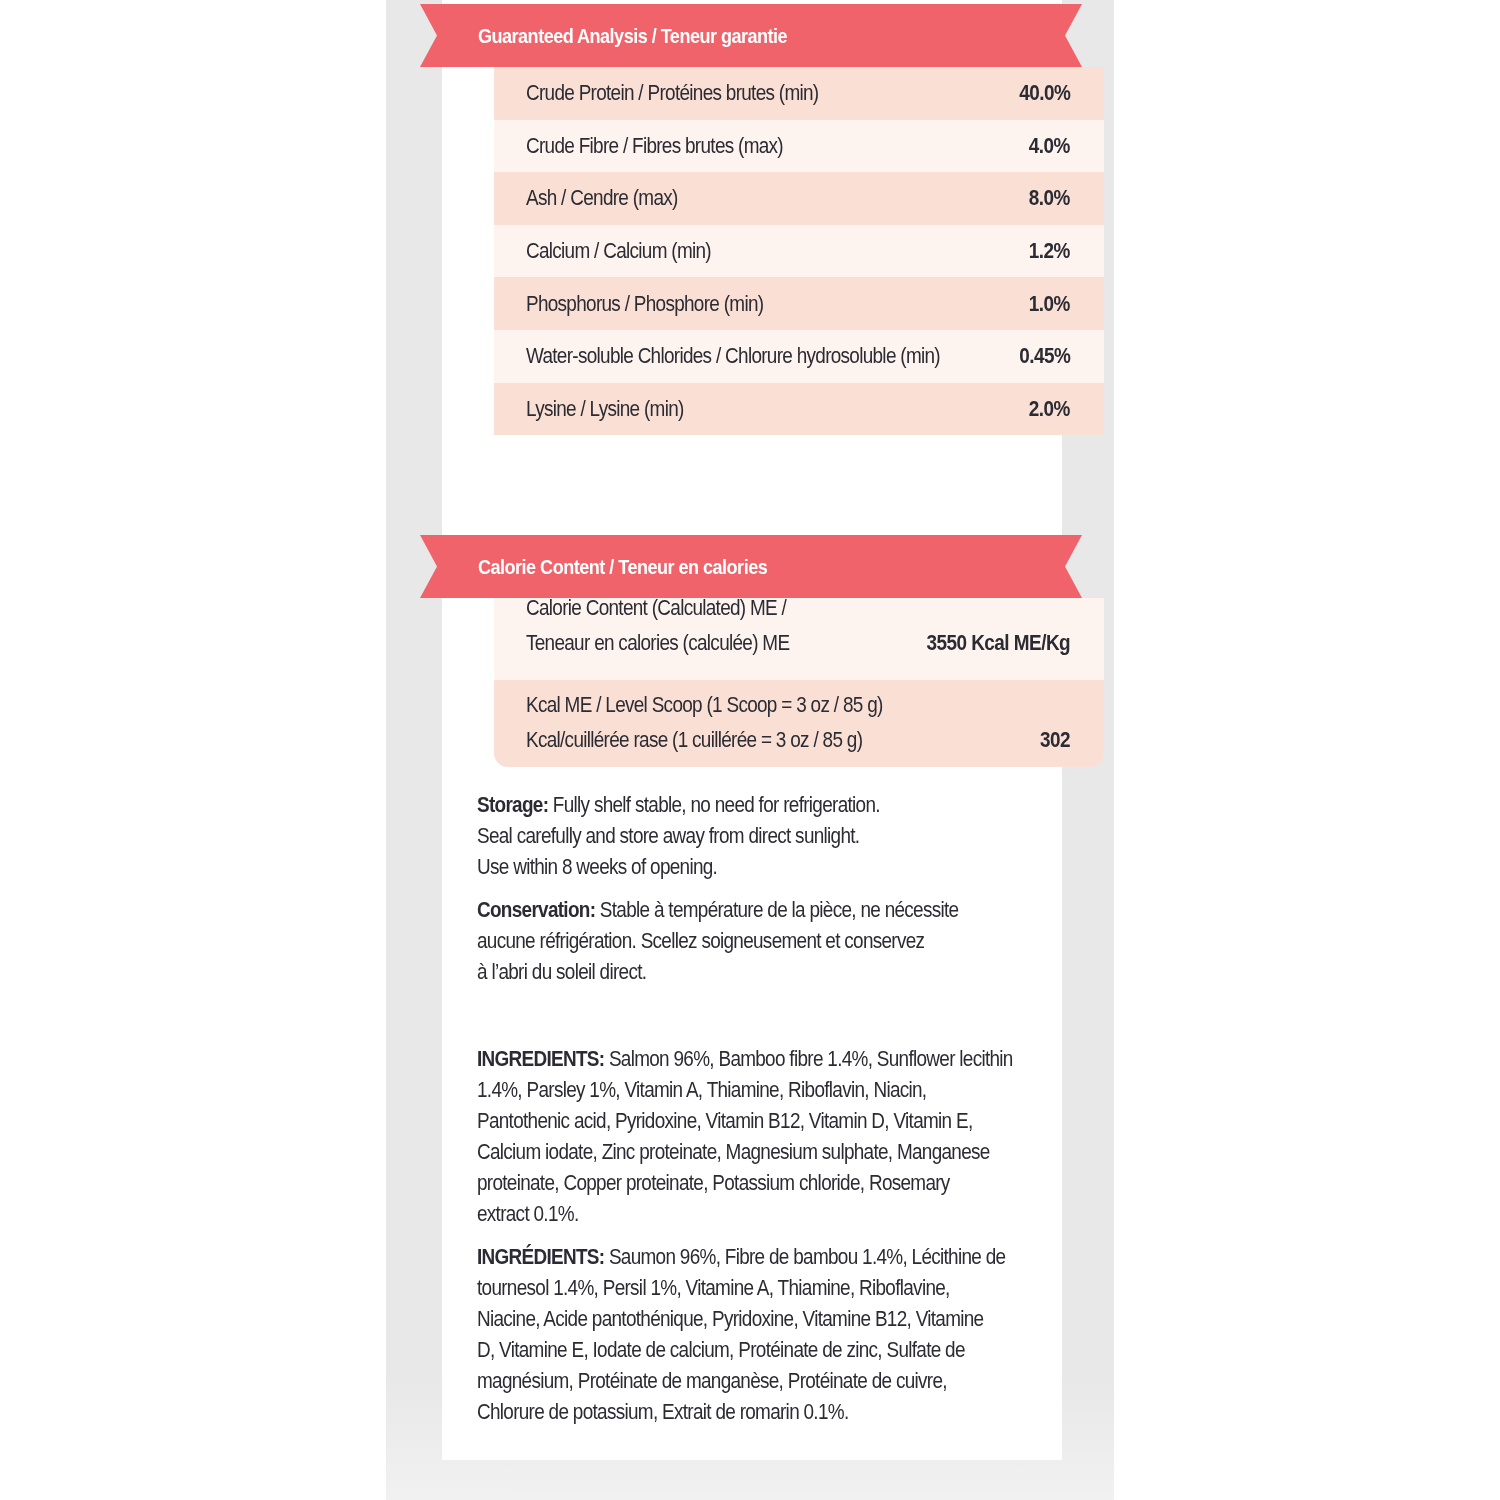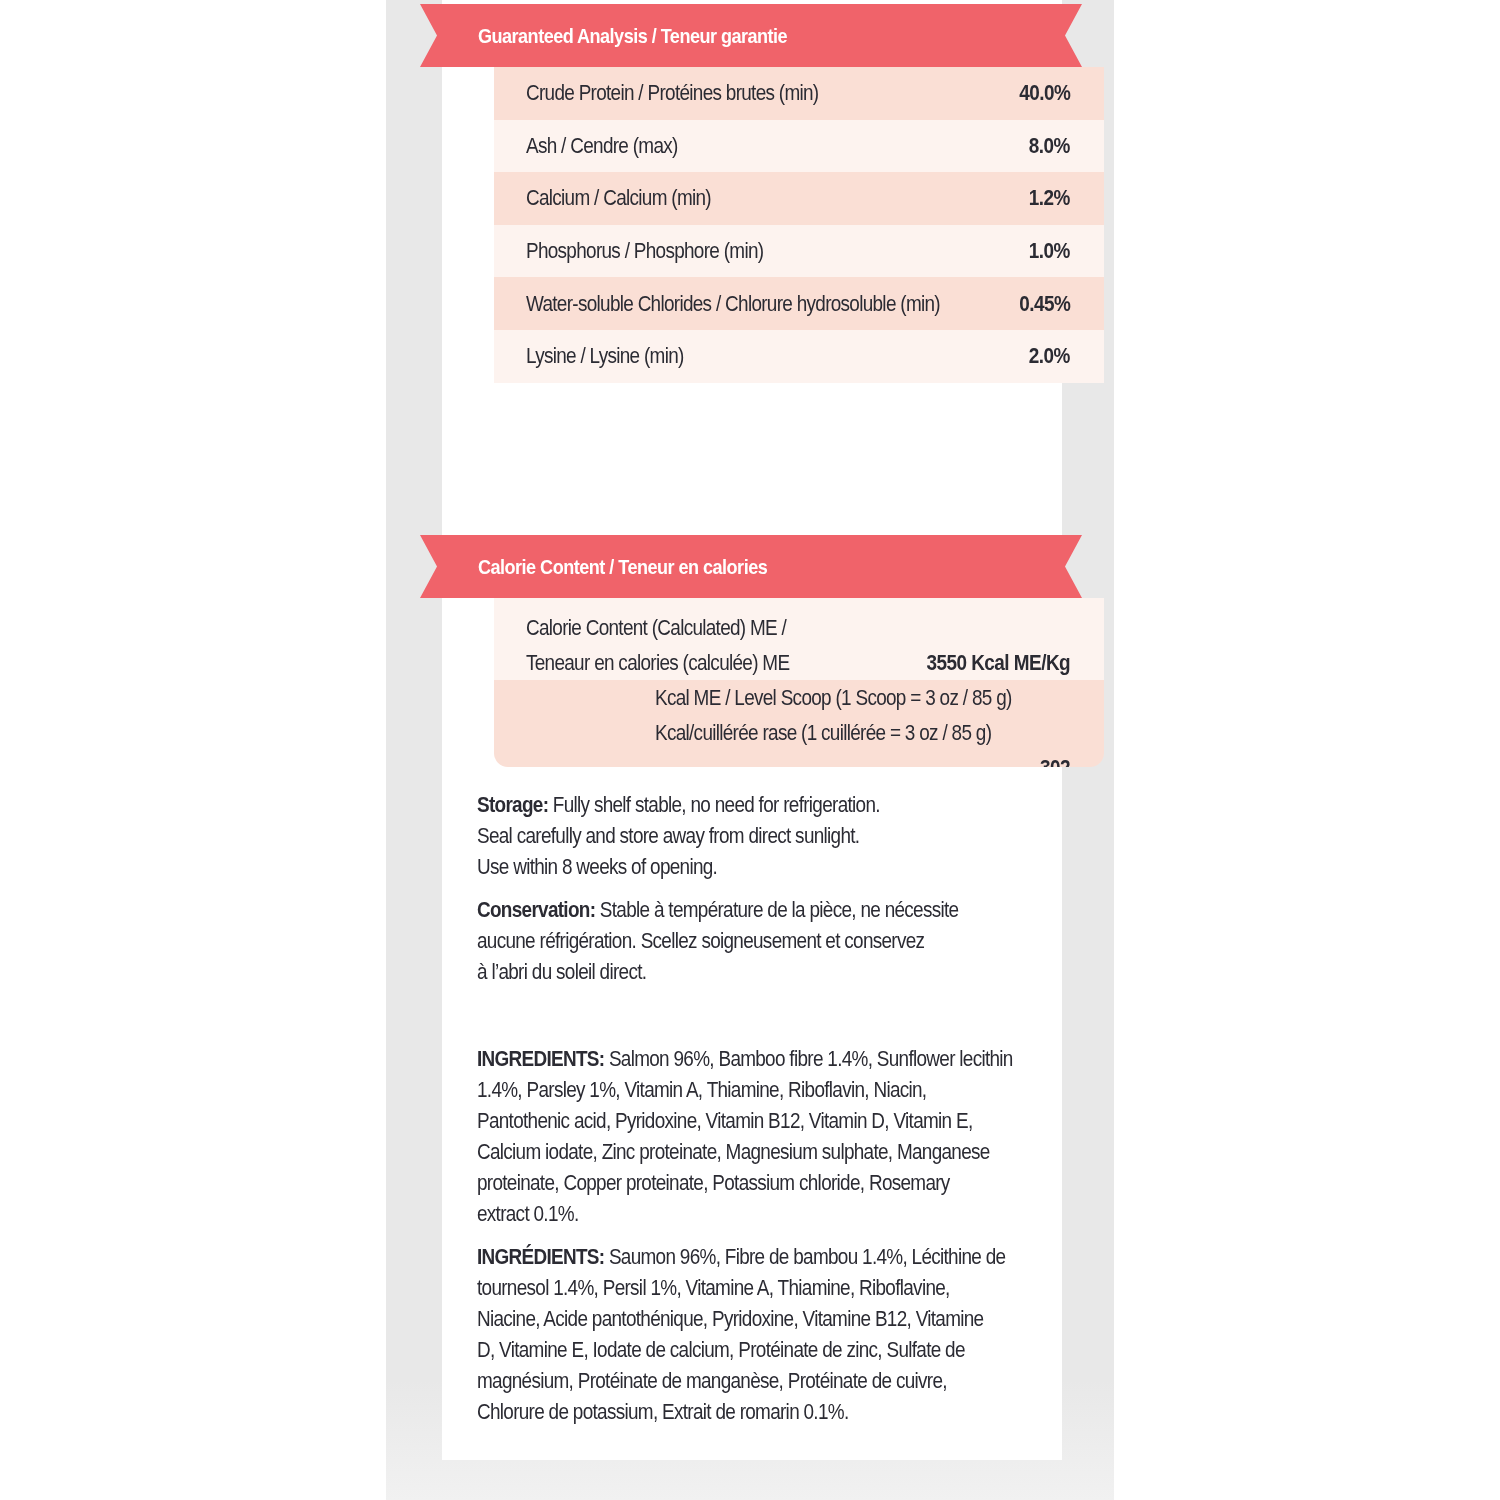--- a/index.html
+++ b/index.html
@@ -77,22 +77,22 @@
       transform-origin: right center;
       white-space: nowrap;
     }
 
     .table.cal { top: 598px; border-radius: 0 0 14px 14px; overflow: hidden; }
     .cal-row {
       display: flex; justify-content: space-between; align-items: flex-end;
       padding: 0 34px 0 32px;
       font-size: 22px;
     }
-    .cal-row.r1 { height: 82px; background: #fdf3ef; padding-bottom: 0; }
-    .cal-row.r2 { height: 87px; background: #fadfd5; padding-bottom: 10px; flex-direction: column; }
+    .cal-row.r1 { height: 82px; background: #fdf3ef; padding-bottom: 20px; }
+    .cal-row.r2 { height: 87px; background: #fadfd5; padding-bottom: 10px; }
     .cal-row .lines {
       display: flex; flex-direction: column;
       line-height: 35px;
       letter-spacing: -0.8px;
       transform: scaleX(0.86);
       transform-origin: left bottom;
       white-space: nowrap;
     }
     .cal-row .value {
       font-weight: bold;
@@ -131,20 +131,24 @@
   <div class="ribbon ga">
     <span class="ribbon-title">Guaranteed Analysis / Teneur garantie</span>
   </div>
 
   <div class="table ga">
     <div class="row">
       <span class="label">Crude Protein / Protéines brutes  (min)</span>
       <span class="value">40.0%</span>
     </div>
     <div class="row">
+      <span class="label">Crude Fibre / Fibres brutes (max)</span>
+      <span class="value">4.0%</span>
+    </div>
+    <div class="row">
       <span class="label">Ash / Cendre (max)</span>
       <span class="value">8.0%</span>
     </div>
     <div class="row">
       <span class="label">Calcium / Calcium  (min)</span>
       <span class="value">1.2%</span>
     </div>
     <div class="row">
       <span class="label">Phosphorus / Phosphore (min)</span>
       <span class="value">1.0%</span>

